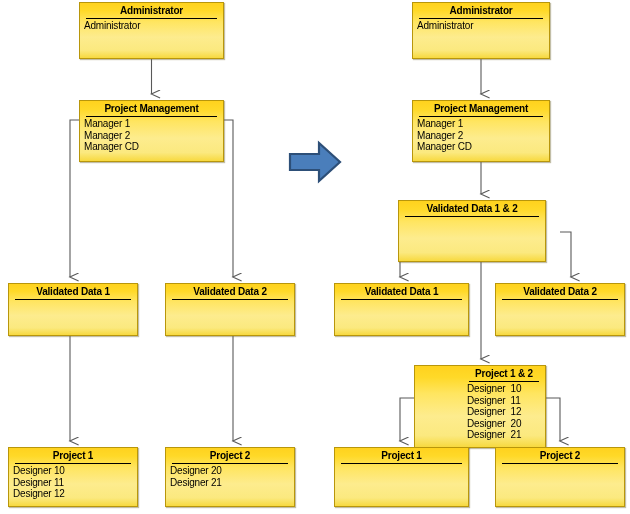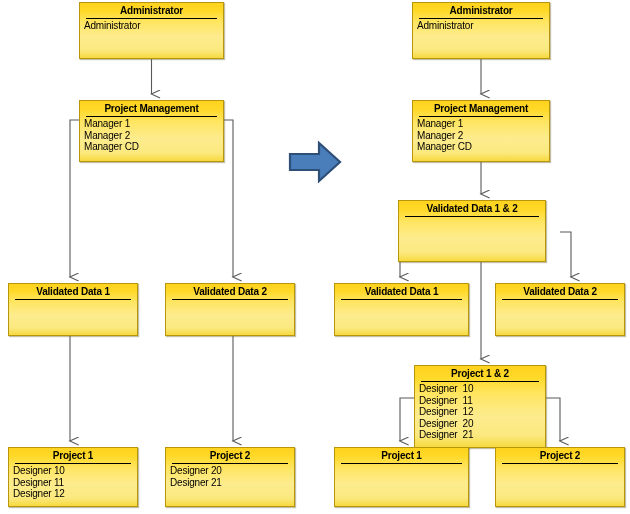--- a/index.html
+++ b/index.html
@@ -173,21 +173,21 @@
       <div class="node" style="left: 334px; top: 283px; width: 135px; height: 53px;">
         <div class="node-title">Validated Data 1</div>
         <div class="node-rule"></div>
         <div class="node-body"></div>
       </div>
       <div class="node" style="left: 495px; top: 283px; width: 130px; height: 53px;">
         <div class="node-title">Validated Data 2</div>
         <div class="node-rule"></div>
         <div class="node-body"></div>
       </div>
-      <div class="node" style="left: 414px; top: 365px; width: 132px; height: 83px;">
+      <div class="node" style="left: 414px; top: 365px; width: 132px; height: 83px; padding-left: 48px;">
         <div class="node-title">Project 1 &amp; 2</div>
         <div class="node-rule"></div>
         <div class="node-body">
           <div class="node-attr">Designer  10</div>
           <div class="node-attr">Designer  11</div>
           <div class="node-attr">Designer  12</div>
           <div class="node-attr">Designer  20</div>
           <div class="node-attr">Designer  21</div>
         </div>
       </div>

